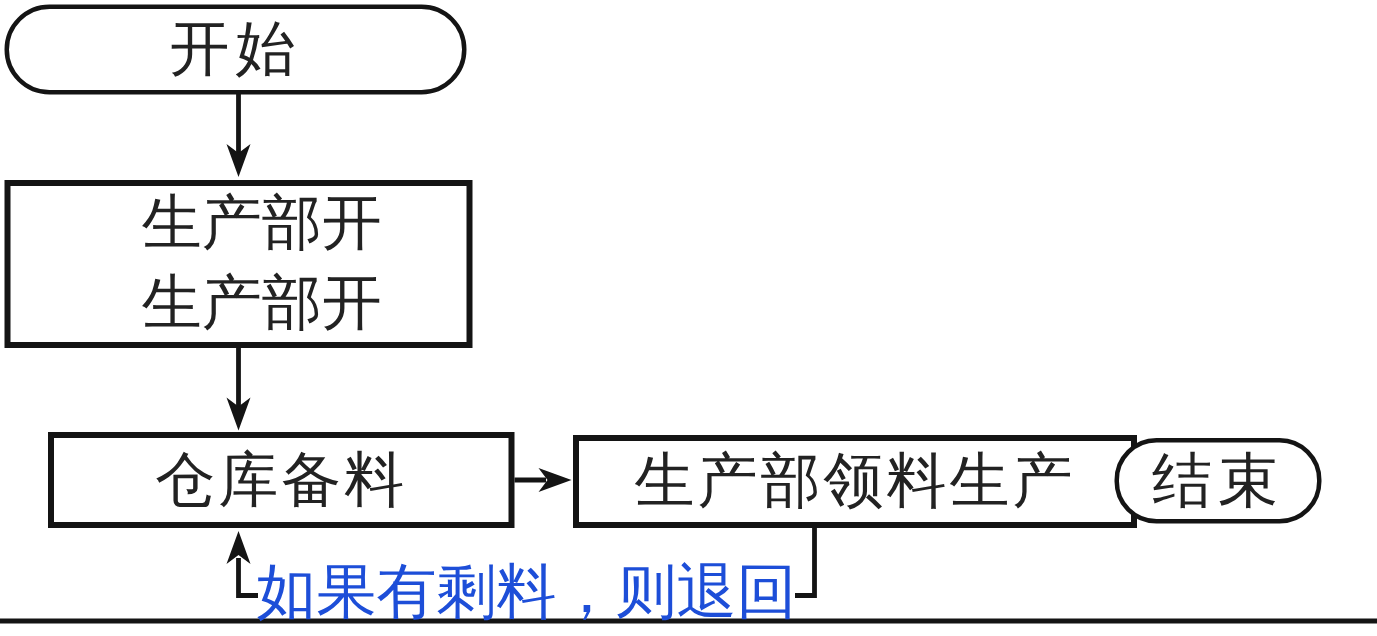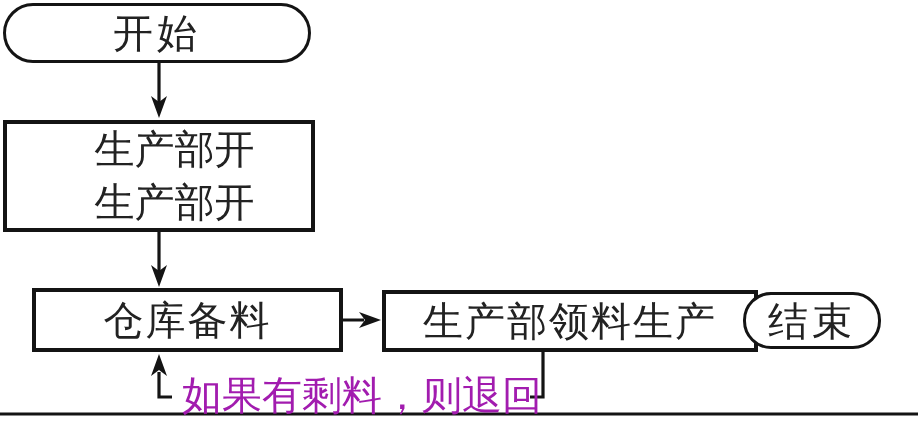--- a/index.html
+++ b/index.html
@@ -38,26 +38,26 @@
   }
   .process { border: 4px solid #141414; }
   .terminator { border: 3px solid #141414; border-radius: 30px; }
   .node-start   { left: 3px;   top: 3px;   width: 308px; height: 60px;  letter-spacing: 4px; }
   .node-step1   { left: 3px;   top: 120px; width: 312px; height: 112px; flex-direction: column; line-height: 53px; padding-left: 31px; }
   .node-wh      { left: 3px;   top: 288px; width: 311px; height: 64px;  letter-spacing: 2px; margin-left: 29px; }
   .node-prod    { left: 382px; top: 290px; width: 376px; height: 62px;  letter-spacing: 2px; }
   .node-end     { left: 743px; top: 292px; width: 138px; height: 57px;  font-size: 40px; letter-spacing: 4px; border-radius: 28px; }
   .edge-label {
     position: absolute;
-    left: 182px;
+    left: 171px;
     top: 373px;
     font-size: 40px;
     line-height: 44px;
     white-space: nowrap;
-    color: #a21caf;
+    color: #1d4ed8;
   }
 </style>
 </head>
 <body>
 
 <div class="stage">
 
   <svg class="connectors" viewBox="0 0 918 424" xmlns="http://www.w3.org/2000/svg">
 
     <g>

